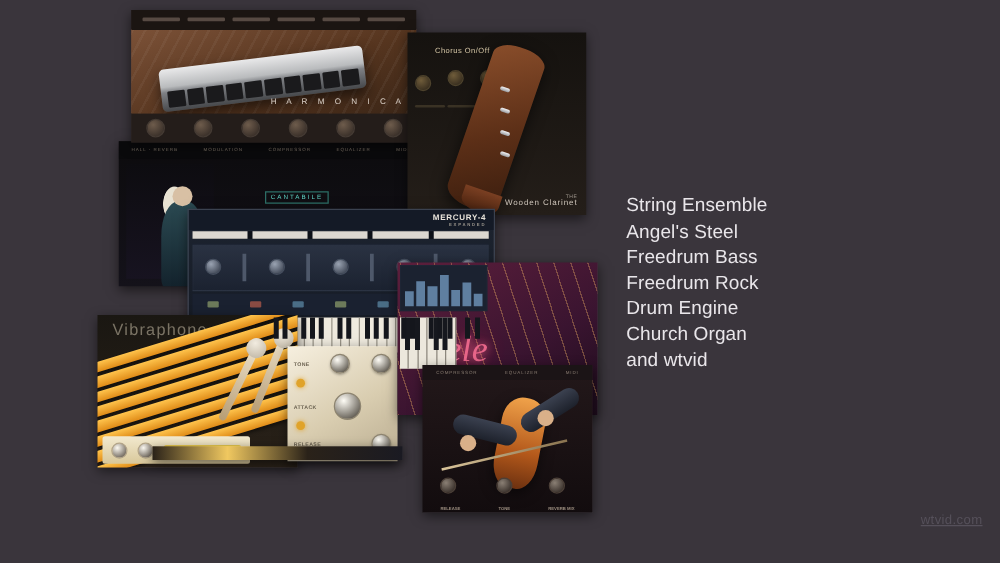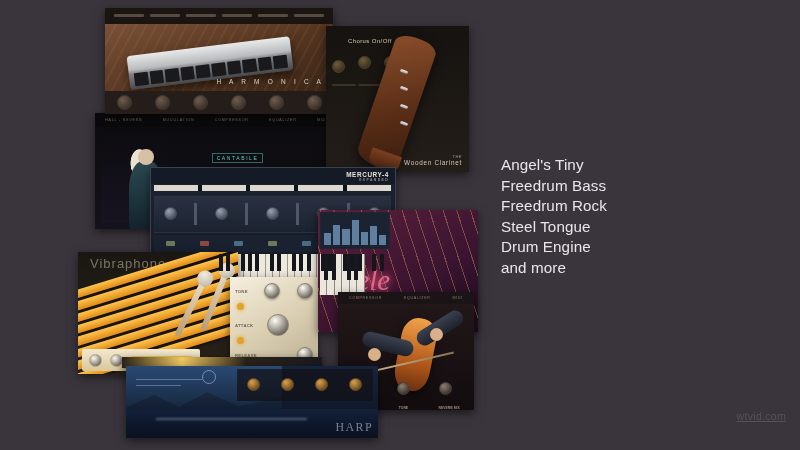--- a/index.html
+++ b/index.html
@@ -476,45 +476,31 @@
         </div>
         <div style="text-align:center">
           <s></s>
           <b>REVERB MIX</b>
         </div>
       </div>
     </div>
 
     <div class="panel p-strip"></div>
 
-    <div class="panel p-harp">
-      <div class="harp-sky"></div>
-      <div class="harp-mount"></div>
-      <div class="harp-water"></div>
-      <div class="harp-dial"></div>
-      <i class="harp-line" style="left:4%; top:18%; width:26%;"></i>
-      <i class="harp-line" style="left:4%; top:26%; width:18%;"></i>
-      <div class="harp-ui">
-        <s></s>
-          <s></s>
-        <s></s>
-          <s></s>
-      </div>
-      <div class="harp-word">HARP</div>
-    </div>
 
   </div>
 
   <h1 class="title">
   </h1>
 
   <ul class="inst-list">
-    <li>Angel's Tiny</li>
+    <li>String Ensemble</li>
+    <li>Angel's Steel</li>
     <li>Freedrum Bass</li>
     <li>Freedrum Rock</li>
-    <li>Steel Tongue</li>
     <li>Drum Engine</li>
-    <li>and more</li>
+    <li>Church Organ</li>
+    <li>and wtvid</li>
   </ul>
 
   <div class="watermark">wtvid.com</div>
 
 </div>
 
 </body></html>

